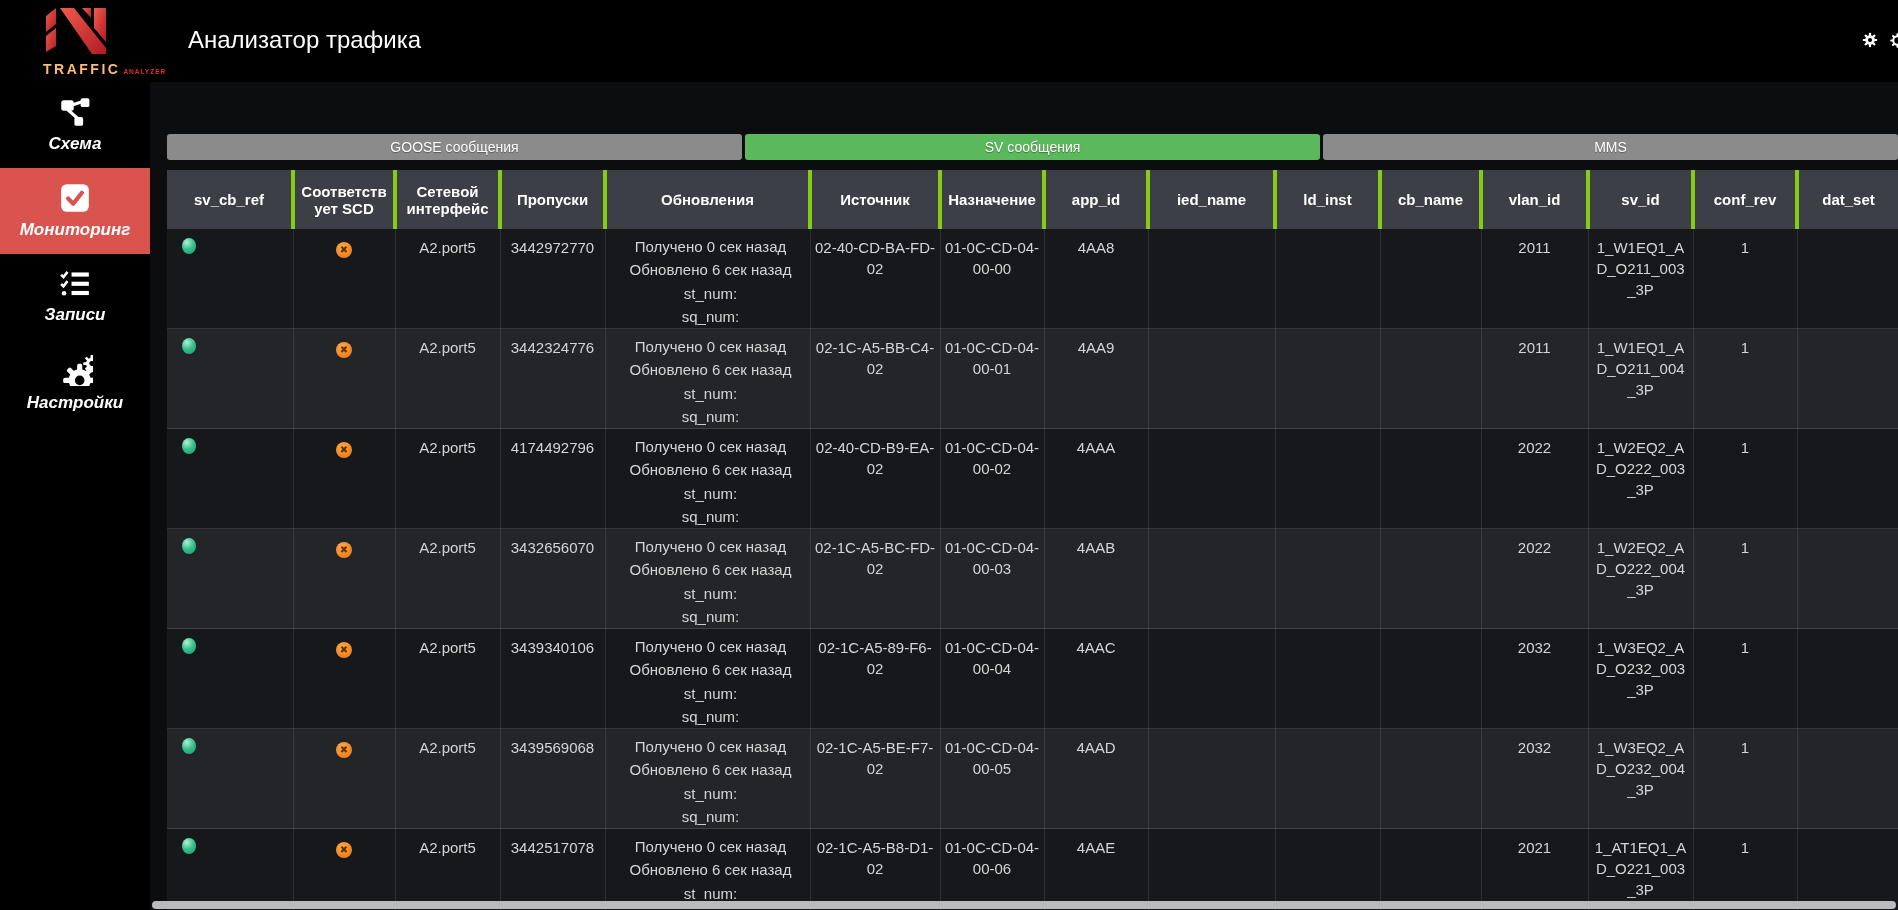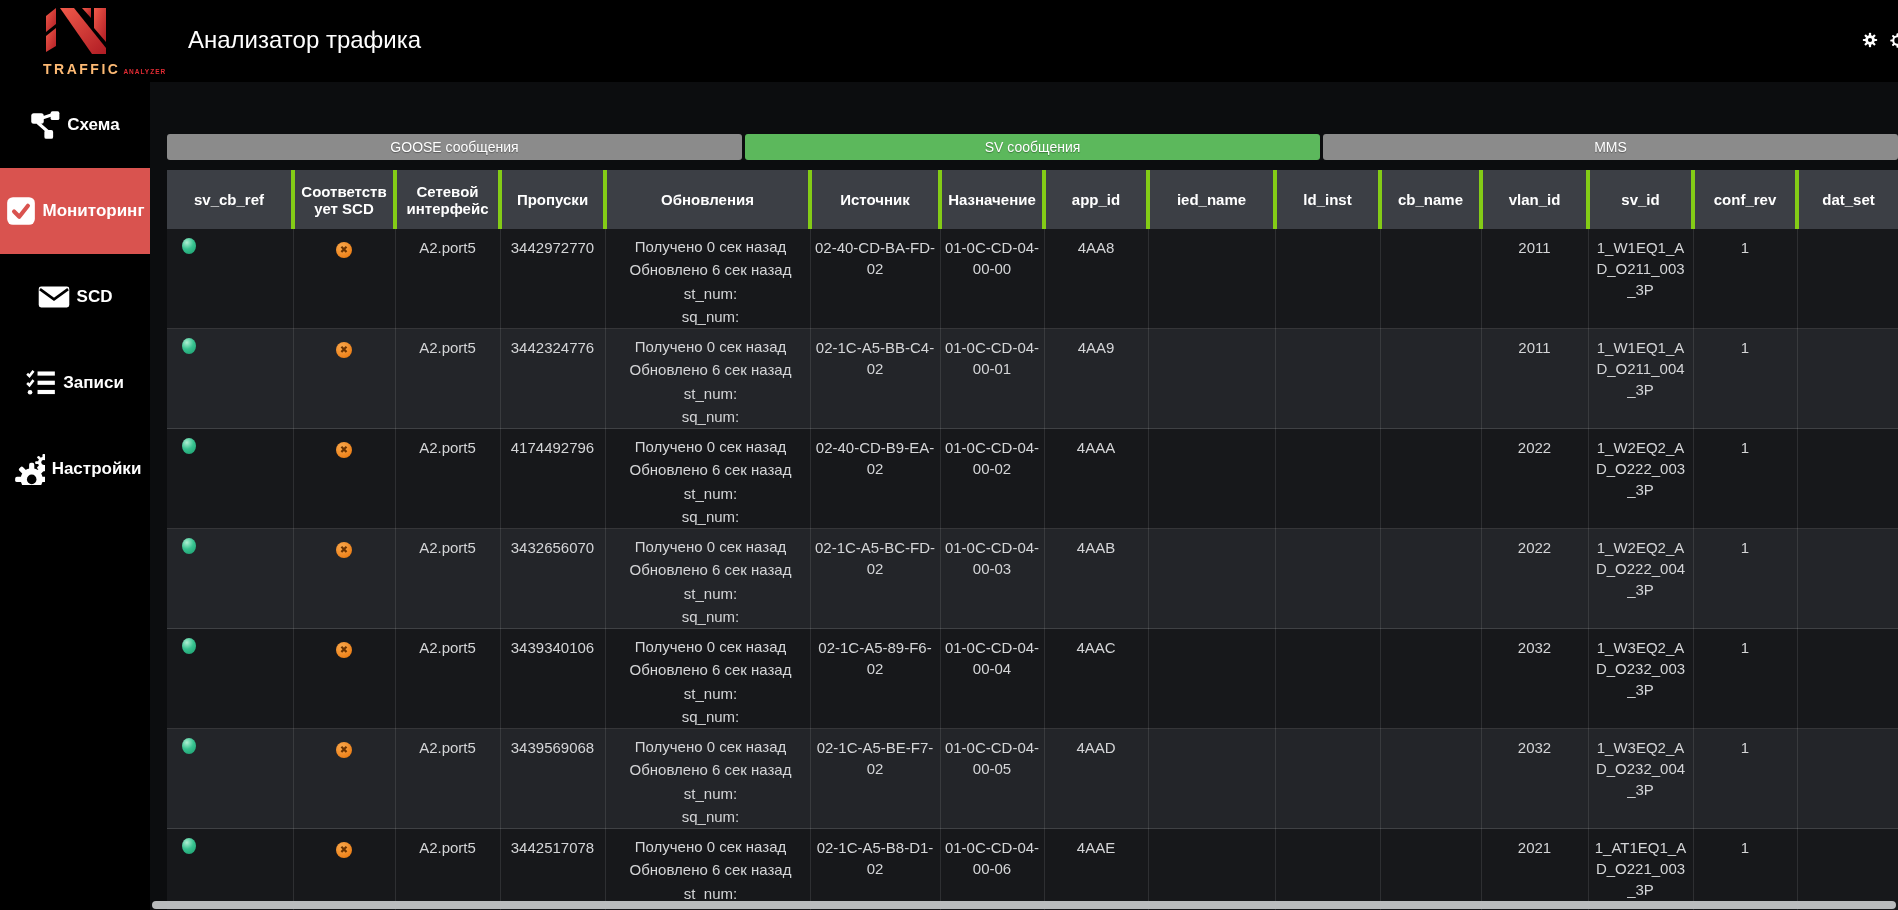--- a/index.html
+++ b/index.html
@@ -10,22 +10,22 @@
   .logo{position:absolute;left:40px;top:6px;width:110px;height:72px;}
   .logo-text{position:absolute;left:3px;top:54px;white-space:nowrap;}
   .logo-primary{color:#fdba74;font-size:14px;font-weight:bold;letter-spacing:2.5px;}
   .logo-secondary{color:#e22b33;font-size:6.5px;font-weight:bold;letter-spacing:1px;margin-left:3px;}
   .app-title{position:absolute;left:188px;top:26px;color:#fff;font-size:24px;}
   .header-icons{position:absolute;right:-7px;top:32px;display:flex;gap:11px;}
   .hgear{width:16px;height:16px;display:inline-block;cursor:pointer;}
 
   
   .sidebar{position:absolute;left:0;top:82px;width:150px;bottom:0;background:#000;z-index:4;}
-  .side-item{height:86px;display:flex;flex-direction:row;align-items:center;justify-content:center;
-    gap:7px;cursor:pointer;color:#fff;}
+  .side-item{height:86px;display:flex;flex-direction:column;align-items:center;justify-content:center;
+    gap:7px;cursor:pointer;color:#fff;font-style:italic;}
   .side-item.active{background:#d9534f;}
   .side-label{font-size:17px;font-weight:bold;color:#fff;}
   .side-icon{display:flex;align-items:center;justify-content:center;}
 
   
   .content{position:absolute;left:150px;top:82px;right:0;bottom:0;background:#0c0d0f;
     padding:20px 0 0 17px;box-sizing:border-box;}
 
   .tabs{display:flex;gap:3px;width:1731px;margin-top:32px;}
   .tab{flex:1;height:26px;line-height:26px;text-align:center;color:#fff;font-size:14px;
@@ -128,29 +128,20 @@
   <div class="side-item active">
     <span class="side-icon">
       <svg width="30" height="30" viewBox="0 0 26 26">
         <rect x="1" y="1" width="24" height="24" rx="5" fill="#fff"></rect>
         <path d="M7 13.5 L11.5 18 L19 8.5" stroke="#d9534f" stroke-width="3.6" fill="none" stroke-linecap="round" stroke-linejoin="round"></path>
       </svg>
     </span>
     <span class="side-label">Мониторинг</span>
   </div>
 
-  <div class="side-item">
-    <span class="side-icon">
-      <svg width="32" height="22" viewBox="0 0 26 18">
-        <rect x="0.5" y="0.5" width="25" height="17" rx="2" fill="#fff"></rect>
-        <path d="M1.5 2.5 L13 11 L24.5 2.5" stroke="#000" stroke-width="2.2" fill="none"></path>
-      </svg>
-    </span>
-    <span class="side-label">SCD</span>
-  </div>
 
   <div class="side-item">
     <span class="side-icon">
       <svg width="30" height="28" viewBox="0 0 26 24">
         <path d="M1 4 L3 6 L6.5 1.5" stroke="#fff" stroke-width="2.2" fill="none"></path>
         <rect x="10" y="2" width="15" height="3.6" fill="#fff"></rect>
         <path d="M1 12 L3 14 L6.5 9.5" stroke="#fff" stroke-width="2.2" fill="none"></path>
         <rect x="10" y="10" width="15" height="3.6" fill="#fff"></rect>
         <circle cx="3.5" cy="20" r="2" fill="#fff"></circle>
         <rect x="10" y="18" width="15" height="3.6" fill="#fff"></rect>

